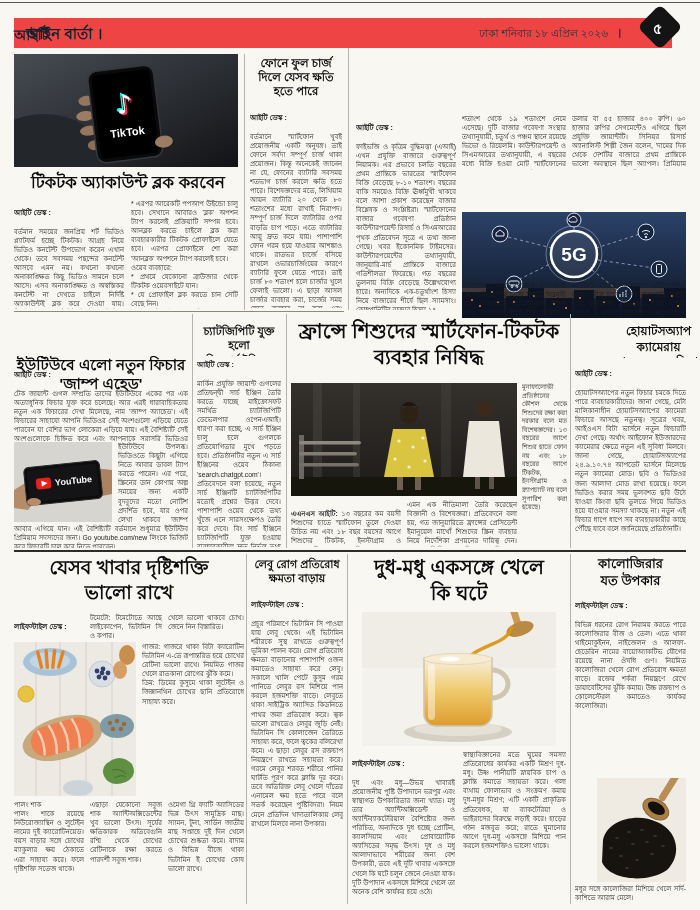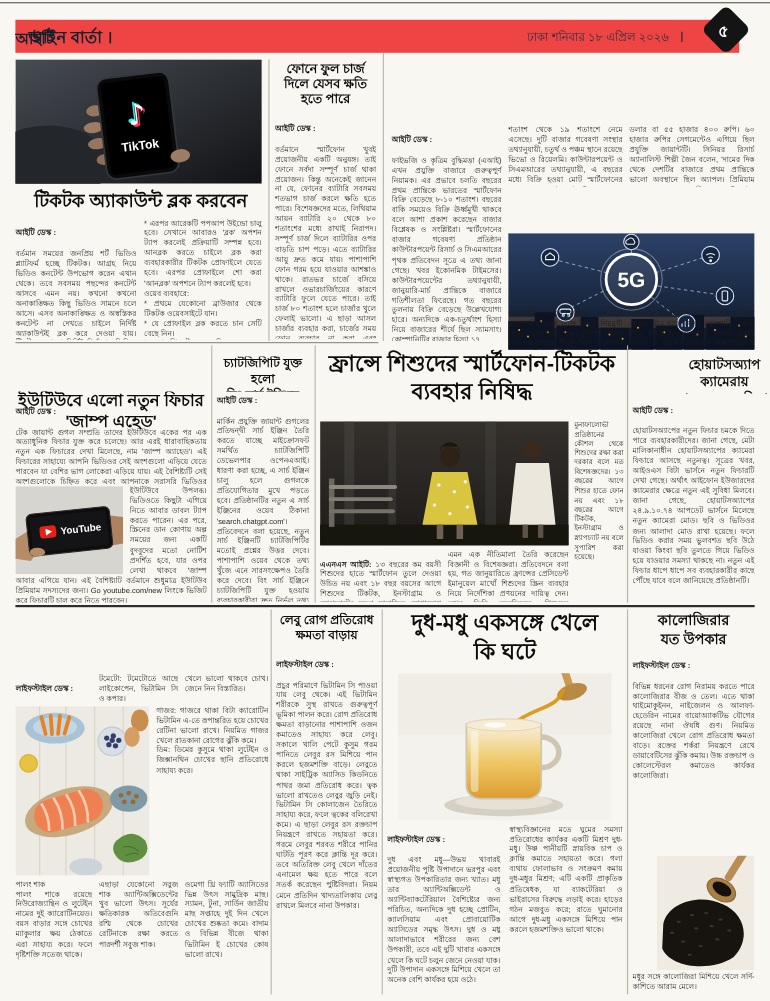--- a/index.html
+++ b/index.html
@@ -284,20 +284,22 @@
 
   <div class="abs hl" style="left:603px;top:324px;width:111px;height:34px;font-size:12px;line-height:1.3;">হোয়াটসঅ্যাপ ক্যামেরায়
 আসছে নতুন ফিচার</div>
   <div class="abs bt" style="left:575px;top:360px;width:111px;height:188px;">
     <b class="by">আইটি ডেস্ক :</b>
     <span>হোয়াটসঅ্যাপের নতুন ফিচার চমকে দিতে পারে ব্যবহারকারীদের। জানা গেছে, মেটা মালিকানাধীন হোয়াটসঅ্যাপের ক্যামেরা ফিচারে আসছে নতুনত্ব। সূত্রের খবর, আইওএস বিটা ভার্সনে নতুন ফিচারটি দেখা গেছে। অর্থাৎ আইফোন ইউজারদের ক্যামেরার ক্ষেত্রে নতুন এই সুবিধা মিলবে। জানা গেছে, হোয়াটসঅ্যাপের ২৪.৯.১০.৭৪ আপডেট ভার্সনে মিলেছে নতুন ক্যামেরা মোড। ছবি ও ভিডিওর জন্য আলাদা মোড রাখা হয়েছে। ফলে ভিডিও করার সময় ভুলবশত ছবি উঠে যাওয়া কিংবা ছবি তুলতে গিয়ে ভিডিও হয়ে যাওয়ার সমস্যা থাকছে না। নতুন এই ফিচার ধাপে ধাপে সব ব্যবহারকারীর কাছে পৌঁছে যাবে বলে জানিয়েছে প্রতিষ্ঠানটি।</span>
   </div>
 
   <div class="abs hr2" style="left:14px;top:550px;width:672px;"></div>
 
+  <div class="abs hl" style="left:14px;top:556px;width:230px;height:54px;font-size:19px;line-height:1.3;">যেসব খাবার দৃষ্টিশক্তি
+ভালো রাখে</div>
   <div class="abs bt" style="left:14px;top:613px;width:70px;height:27px;">
     <b class="by">লাইফস্টাইল ডেস্ক :</b>
     
   </div>
   <div class="abs bt" style="left:90px;top:613px;width:72px;height:27px;">টমেটো: টমেটোতে আছে লাইকোপেন, ভিটামিন সি ও কপার।</div>
   <div class="abs bt" style="left:168px;top:613px;width:76px;height:27px;">খেলে ভালো থাকবে চোখ। জেনে নিন বিস্তারিত।</div>
   <div class="abs" style="left:14px;top:642px;width:122px;height:154px;">
     <svg width="122" height="154" viewBox="0 0 122 154">
       <rect width="122" height="154" fill="#edeae3"></rect>
       <g stroke="#dcd6cc" stroke-width="1.2">

